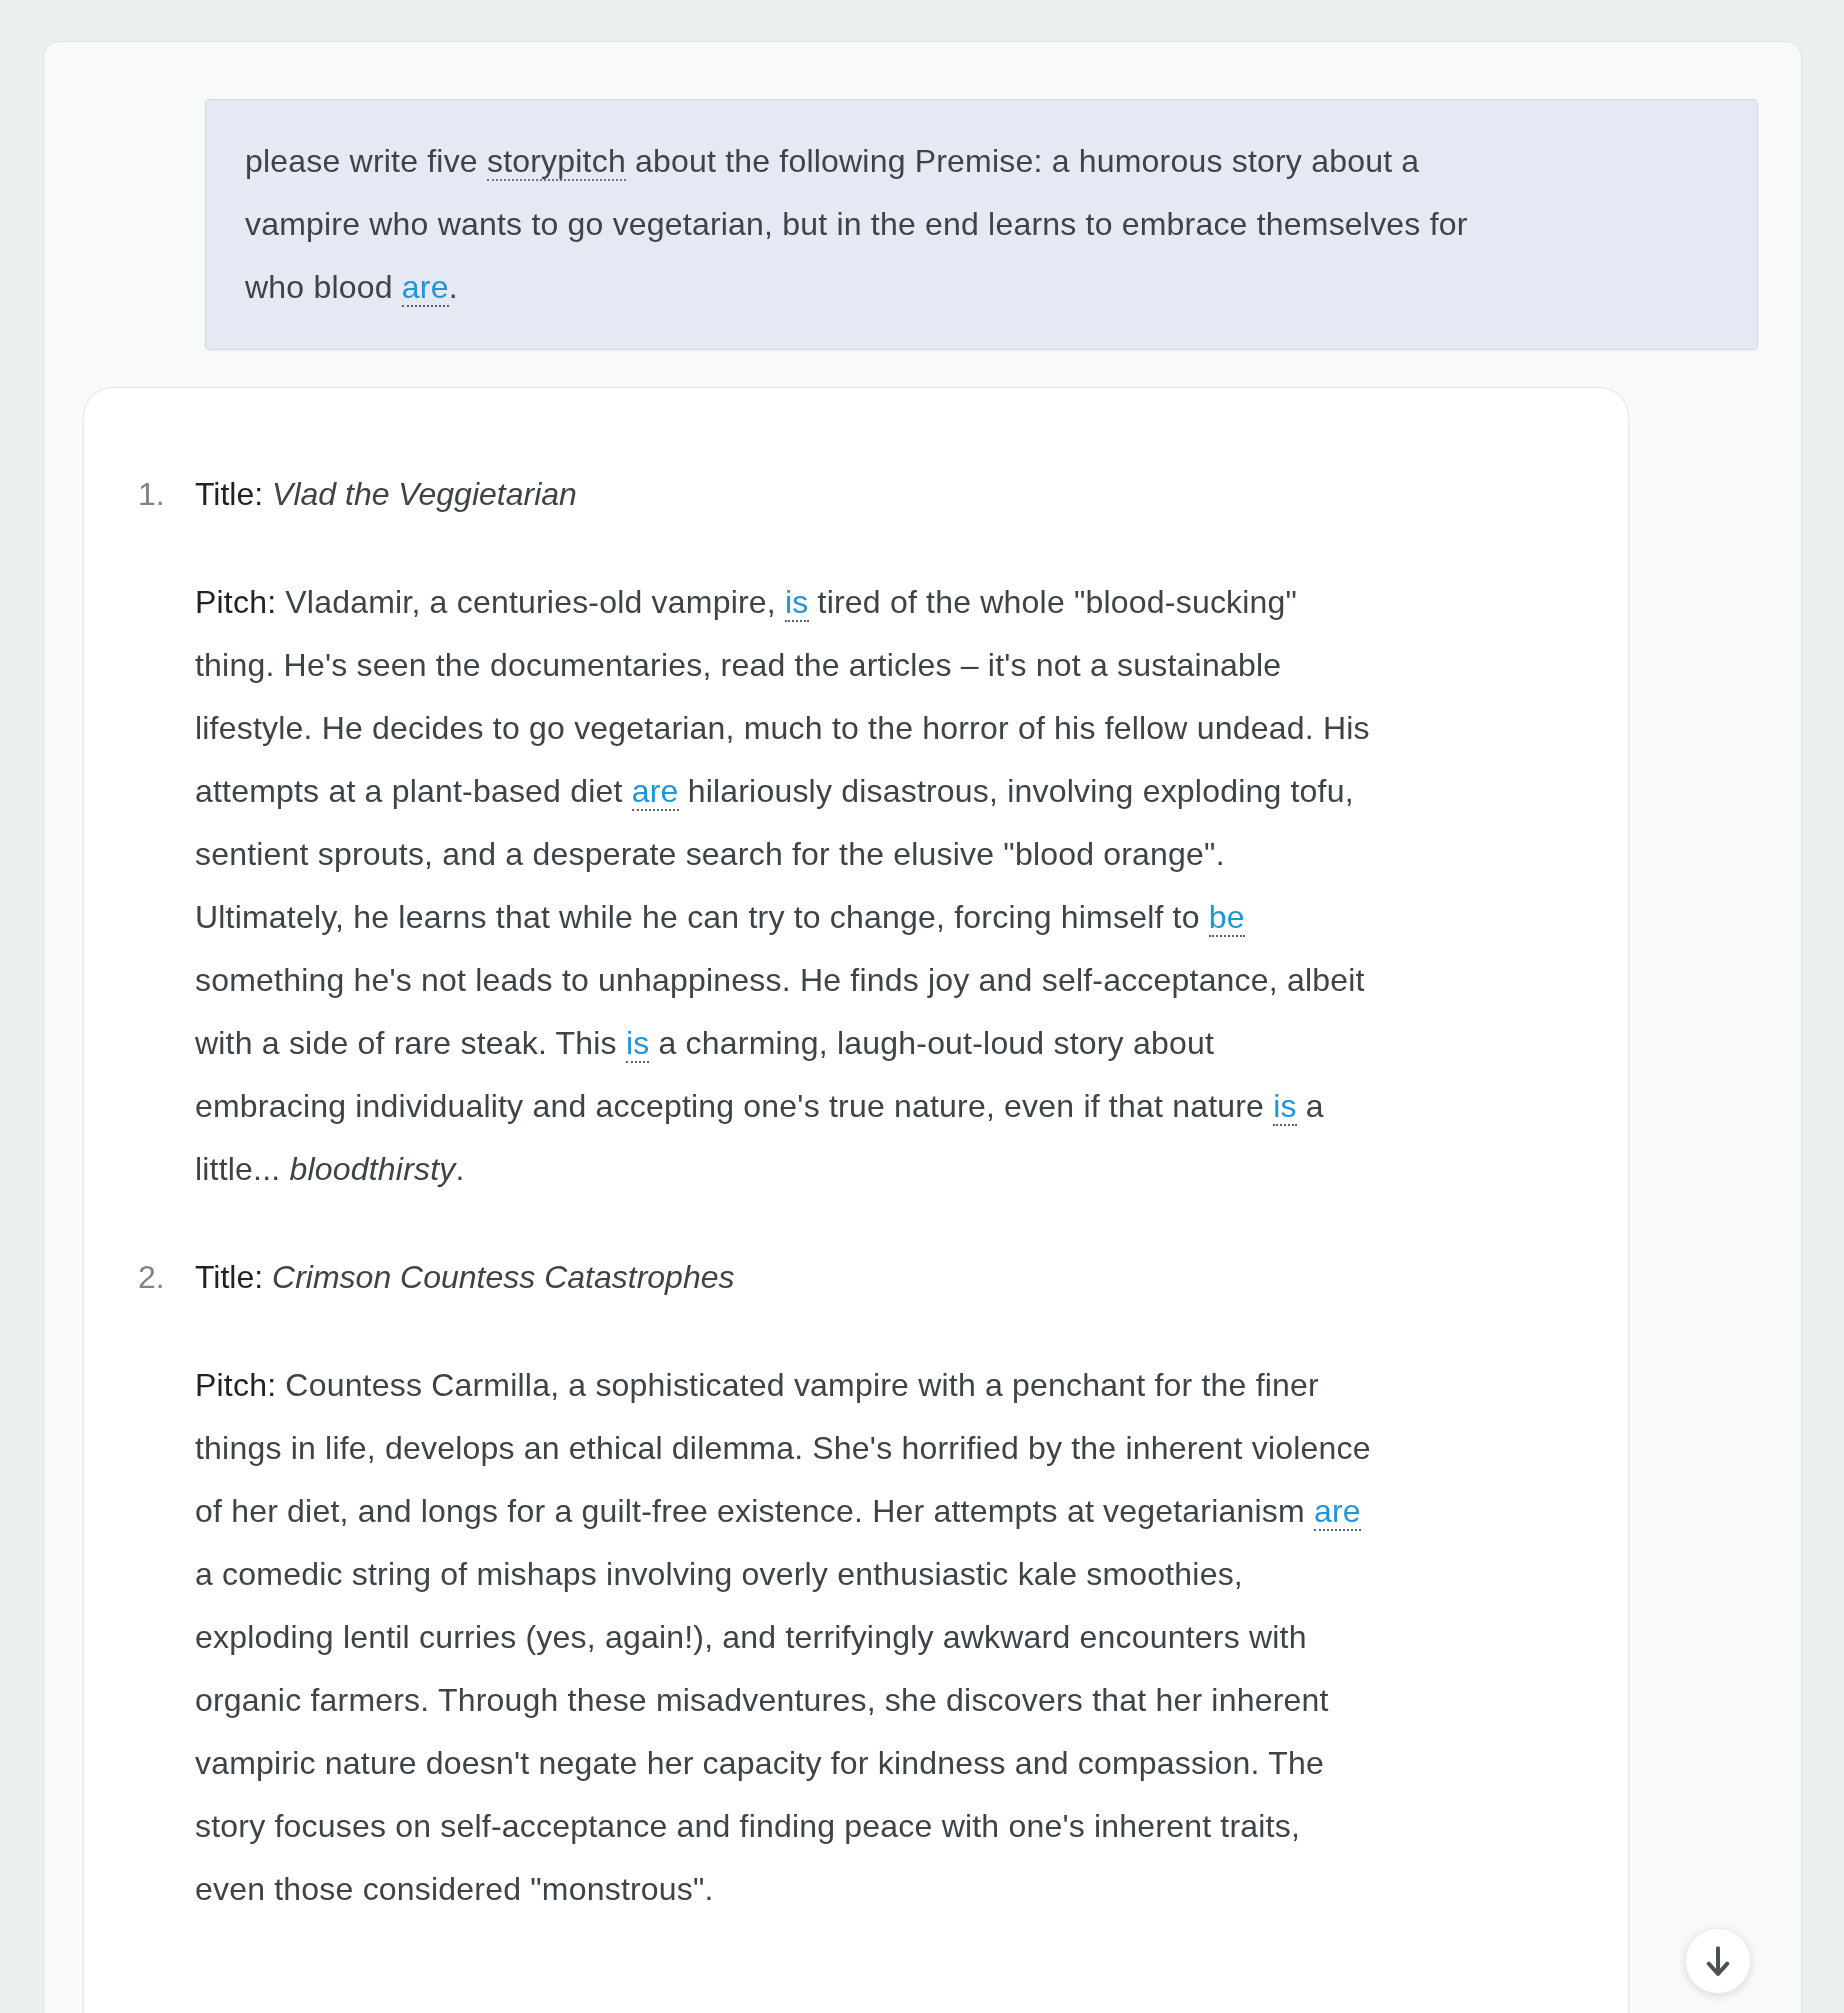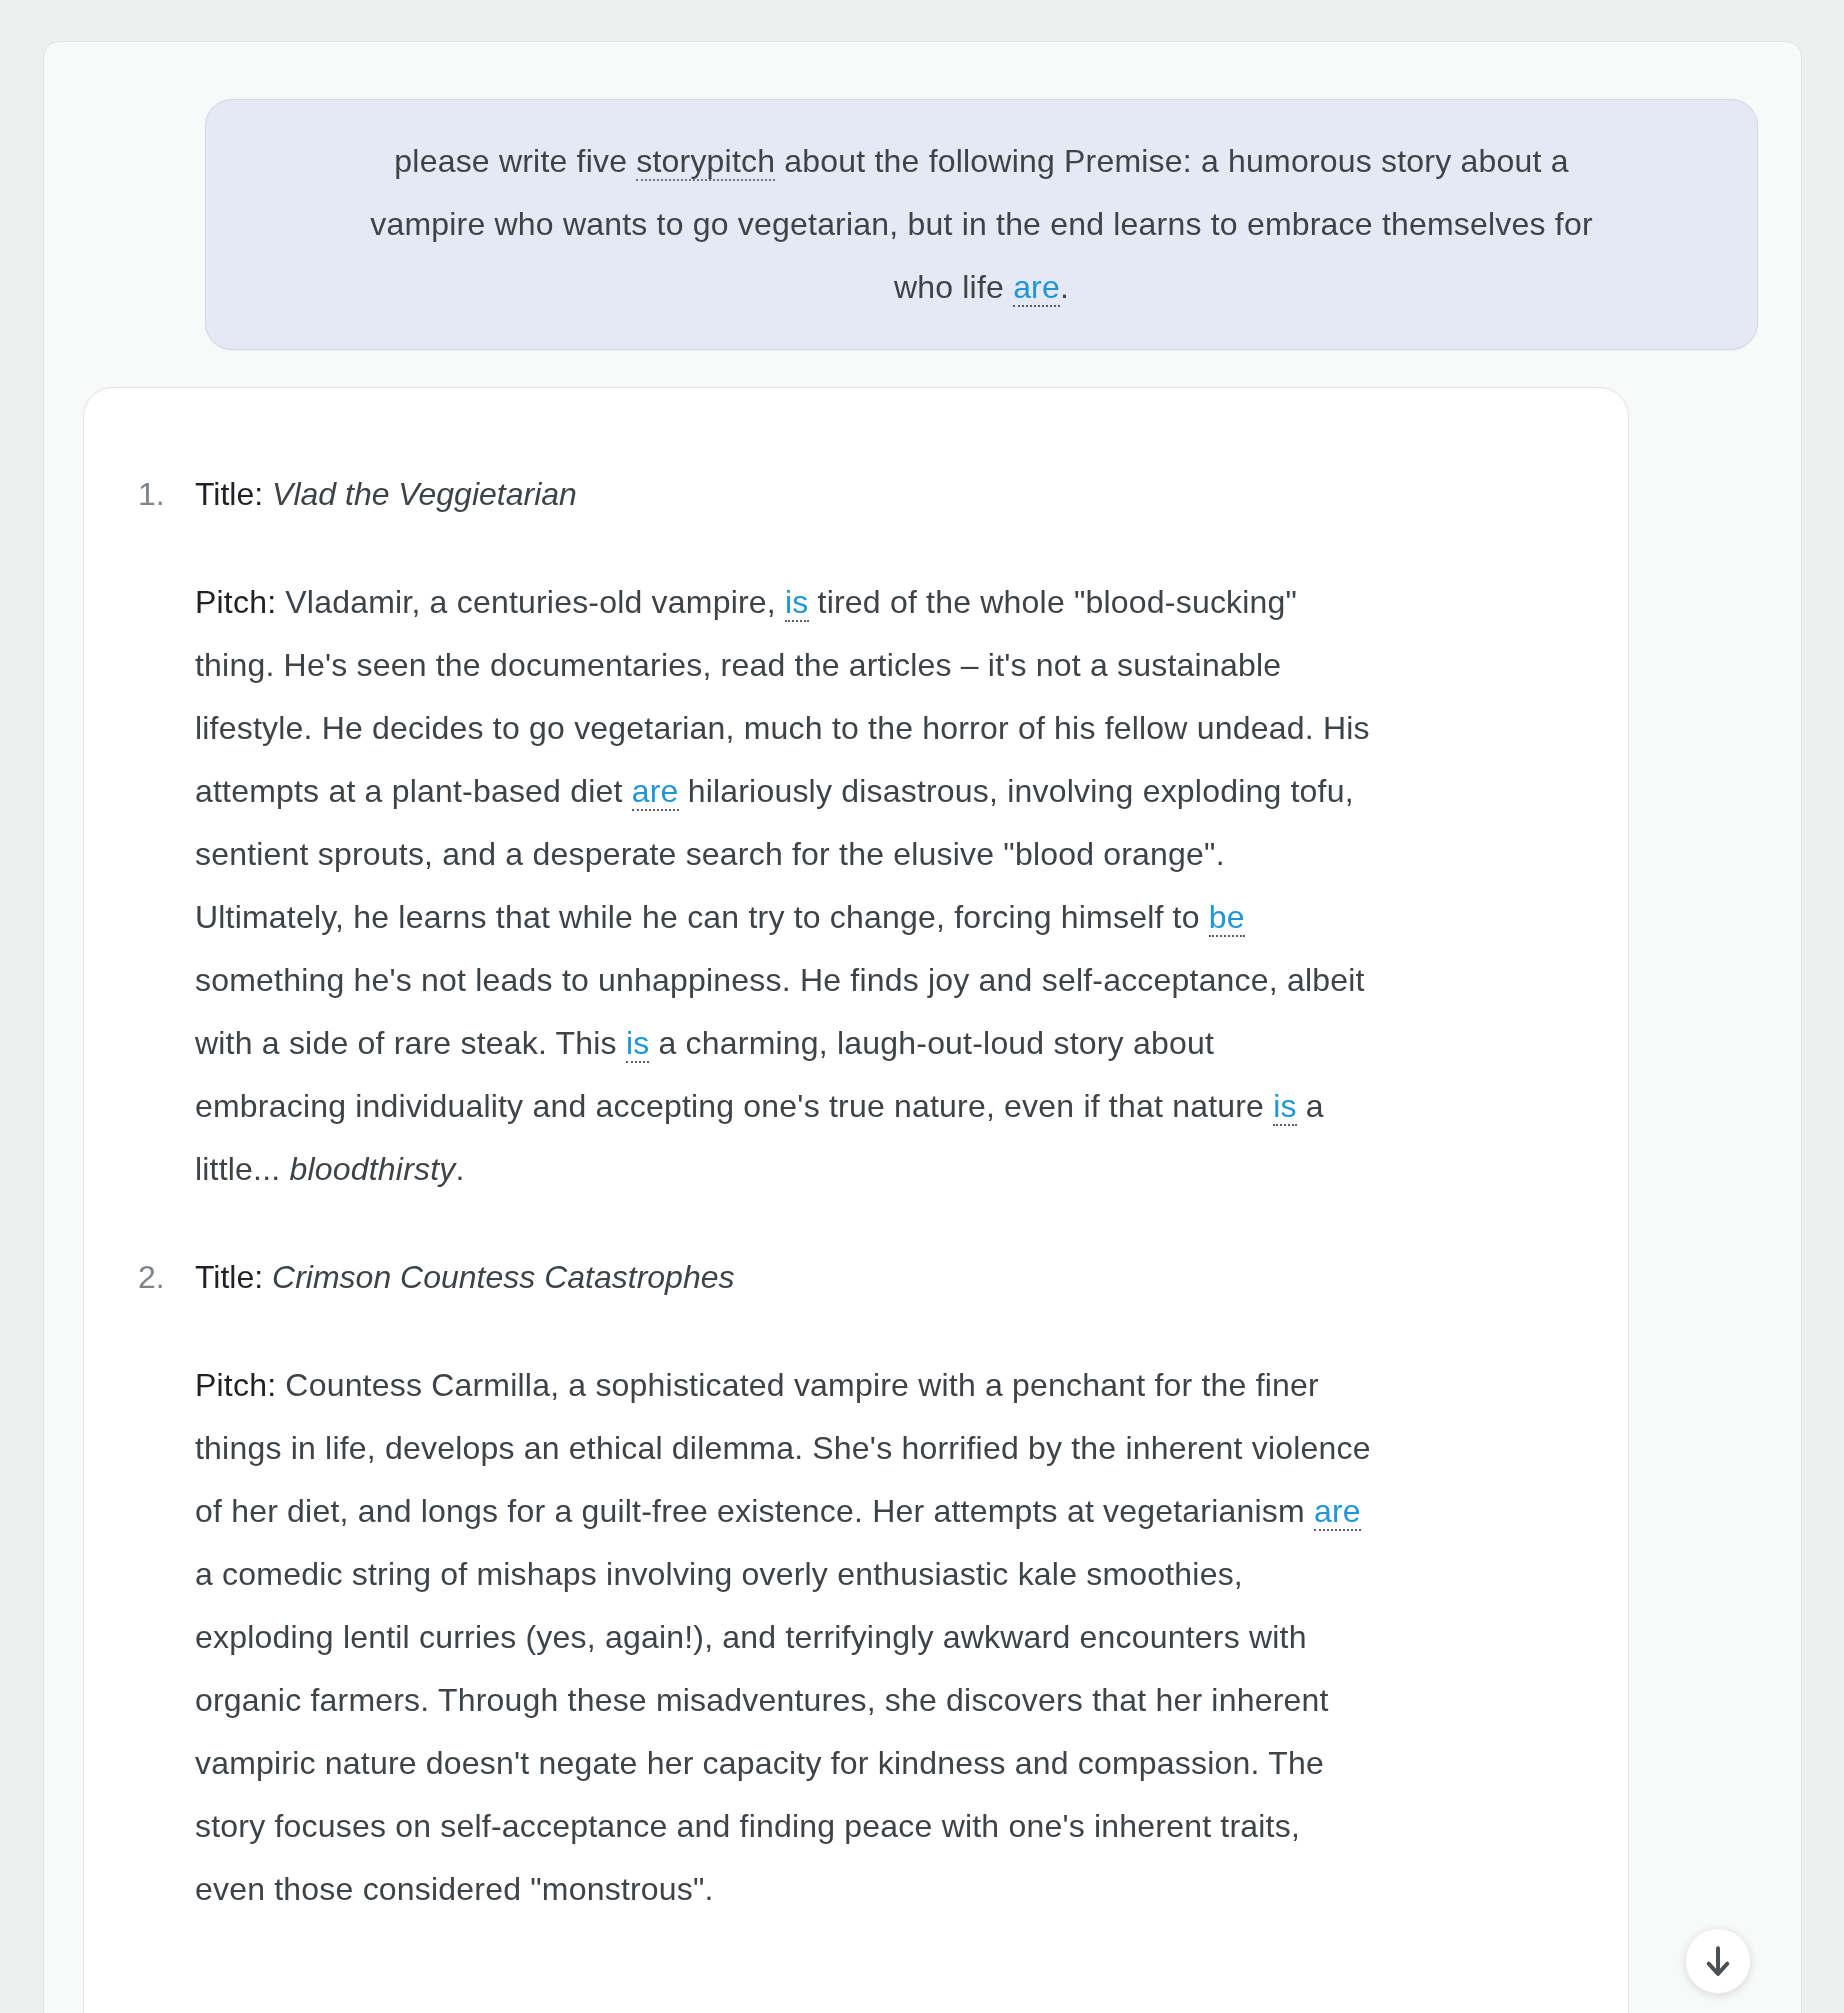--- a/index.html
+++ b/index.html
@@ -27,25 +27,24 @@
     border-radius: 16px;
     box-sizing: border-box;
   }
   .user-bubble {
     position: absolute;
     left: 161px;
     top: 57px;
     width: 1553px;
     background: #e5e9f3;
     border: 0.9px solid rgba(160,166,184,0.25);
-    border-radius: 27px;
+    border-radius: 5px;
     padding: 29.6px 39px 30px 39px;
     box-sizing: border-box;
     box-shadow: 0 0.9px 1.8px rgba(60,64,90,0.05);
-    text-align: center;
   }
   .user-bubble p,
   .assistant-card p {
     margin: 0;
     font-size: 32px;
     line-height: 63px;
     color: #3e4347;
     letter-spacing: 0.2px;
   }
   .assistant-card {
@@ -117,21 +116,21 @@
   .scroll-btn svg { display: block; }
 </style>
 </head>
 <body>
 
 <div class="page">
 
   <div class="outer-card">
 
     <div class="user-bubble">
-      <p><span>please write five </span><span class="spell">storypitch</span><span> about the following Premise: a humorous story about a</span><br><span>vampire who wants to go vegetarian, but in the end learns to embrace themselves for</span><br><span>who life </span><span class="blue">are</span><span>.</span></p>
+      <p><span>please write five </span><span class="spell">storypitch</span><span> about the following Premise: a humorous story about a</span><br><span>vampire who wants to go vegetarian, but in the end learns to embrace themselves for</span><br><span>who blood </span><span class="blue">are</span><span>.</span></p>
     </div>
 
     <div class="assistant-card">
 
       <ol class="pitch-list">
 
         <li class="pitch-item" style="margin-top:0">
           <div class="item-head">
             <span class="item-num">1.</span>
             <span><span class="bold">Title:</span><span> </span><span class="italic">Vlad the Veggietarian</span></span>

